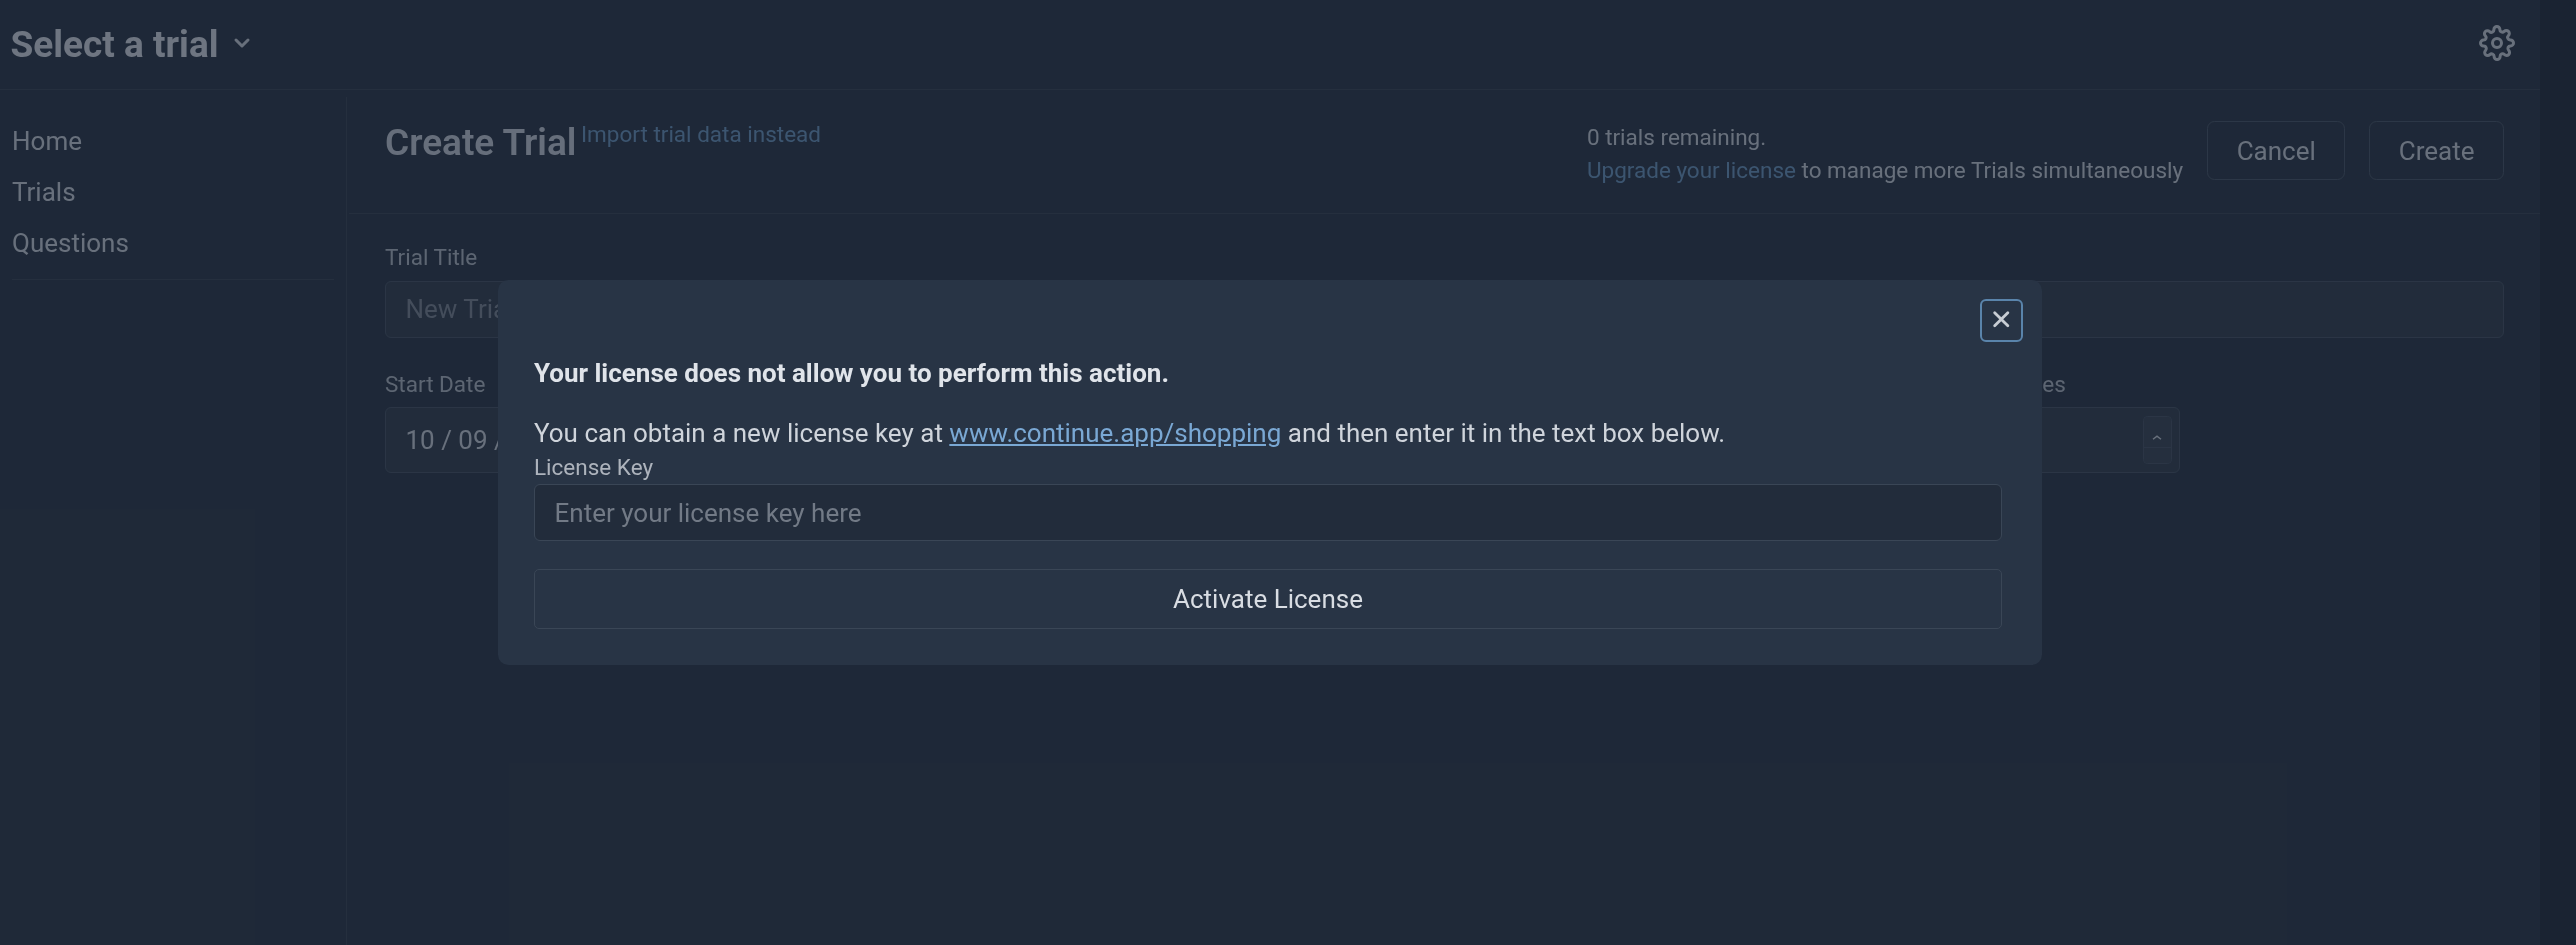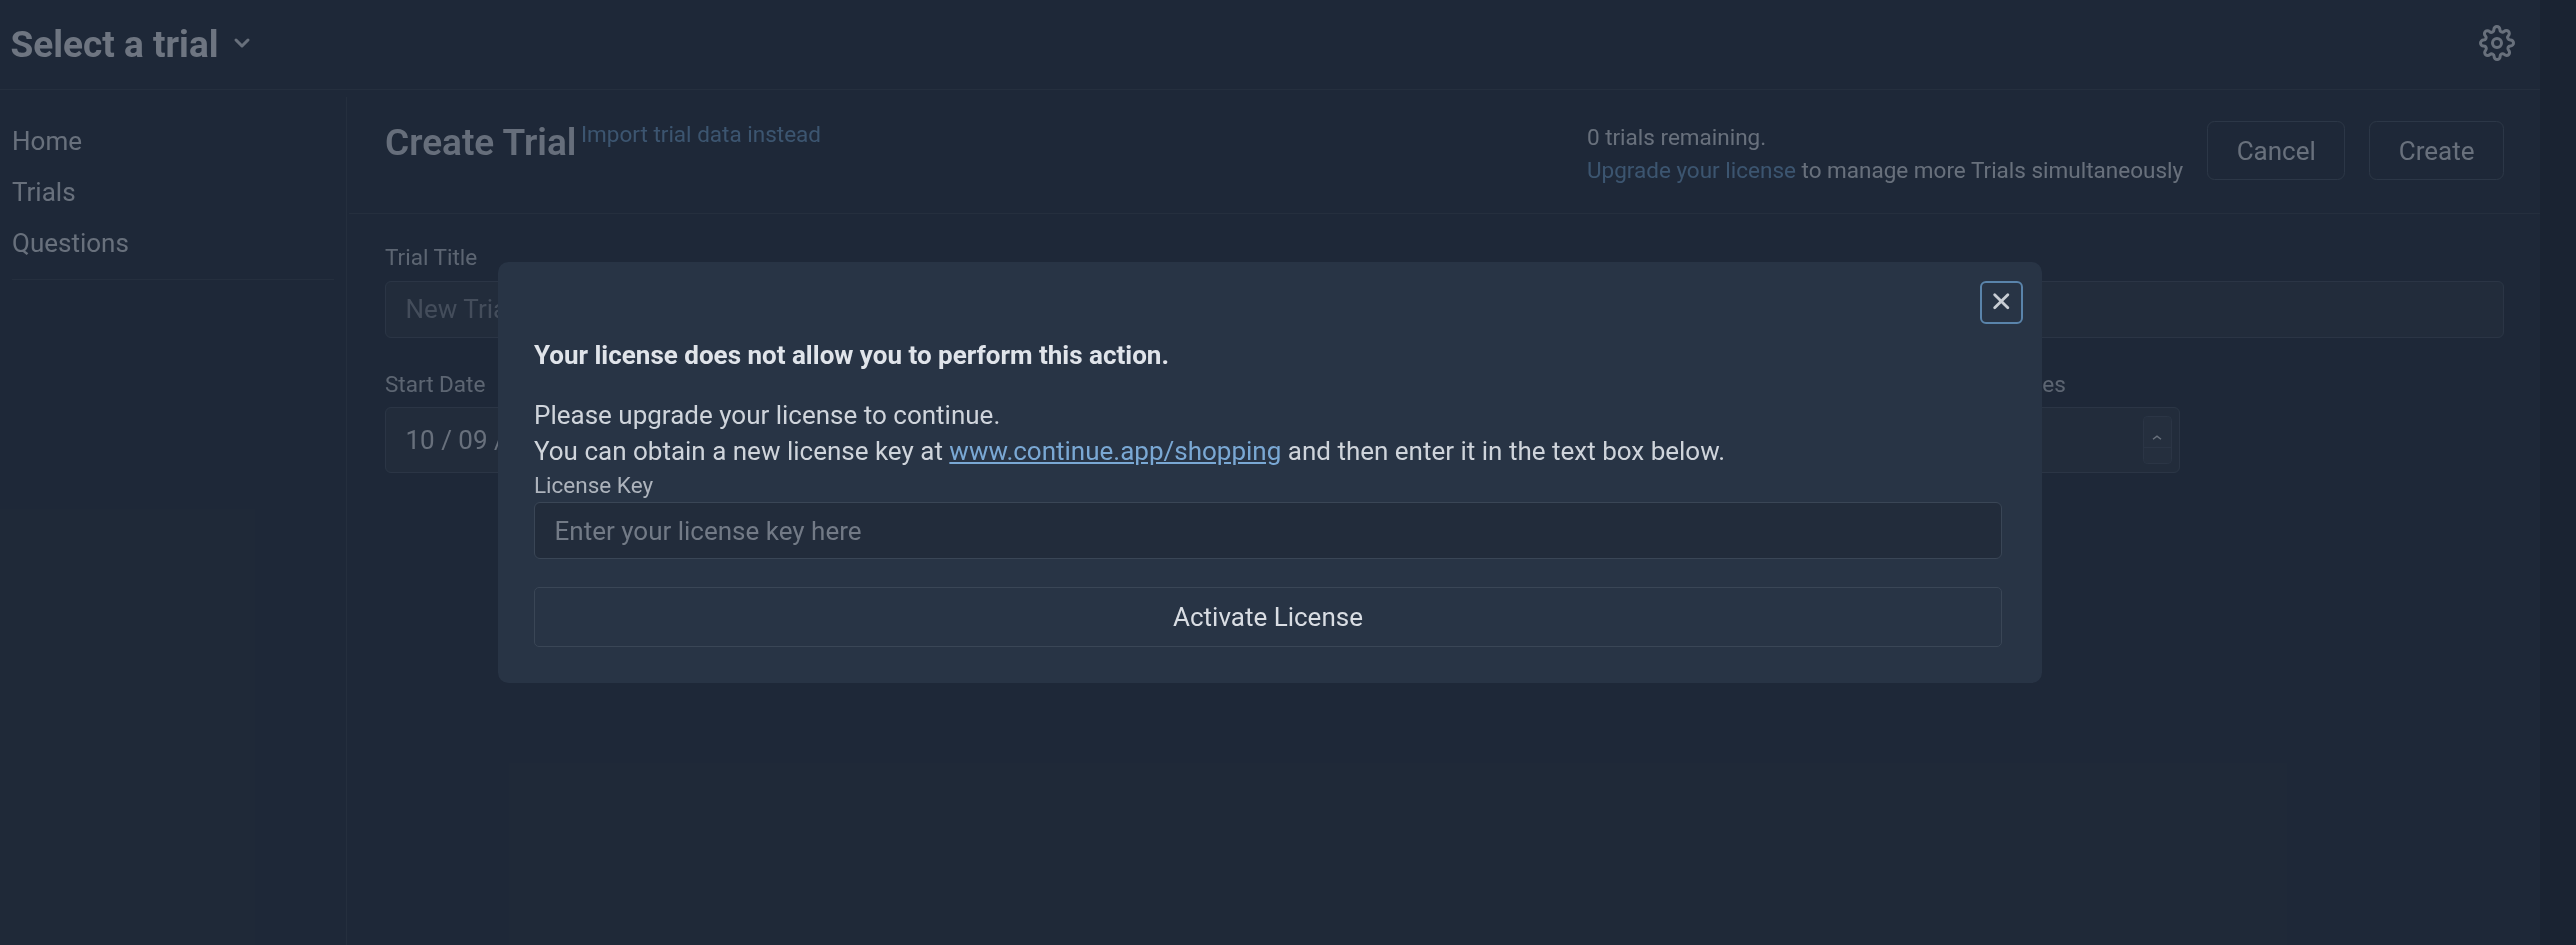--- a/index.html
+++ b/index.html
@@ -467,21 +467,20 @@
       <div class="close-btn">
         <span>
           <svg viewBox="0 0 24 24" fill="none" stroke="currentColor" stroke-linecap="round">
               <line x1="5" y1="5" x2="19" y2="19"></line>
               <line x1="19" y1="5" x2="5" y2="19"></line>
             </svg>
         </span>
       </div>
       <div class="modal-title">Your license does not allow you to perform this action.</div>
       <div class="modal-text">
-        <span class="modal-text-line">Please upgrade your license to continue.</span>
         <span class="modal-text-line">
           <span>You can obtain a new license key at </span><span class="modal-link">www.continue.app/shopping</span><span> and then enter it in the text box below.</span>
         </span>
       </div>
       <div class="license-key-label">License Key</div>
       <input class="license-key-input" type="text" placeholder="Enter your license key here" style="">
       <button class="activate-btn">Activate License</button>
     </div>
   </div>
 

